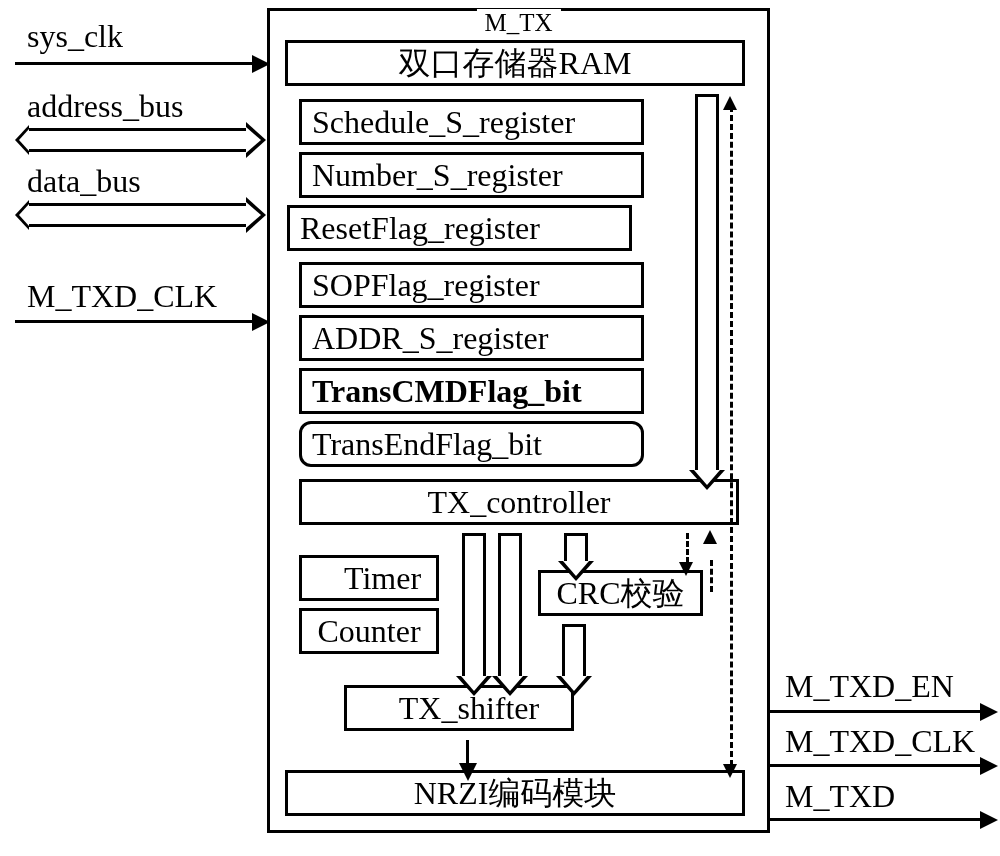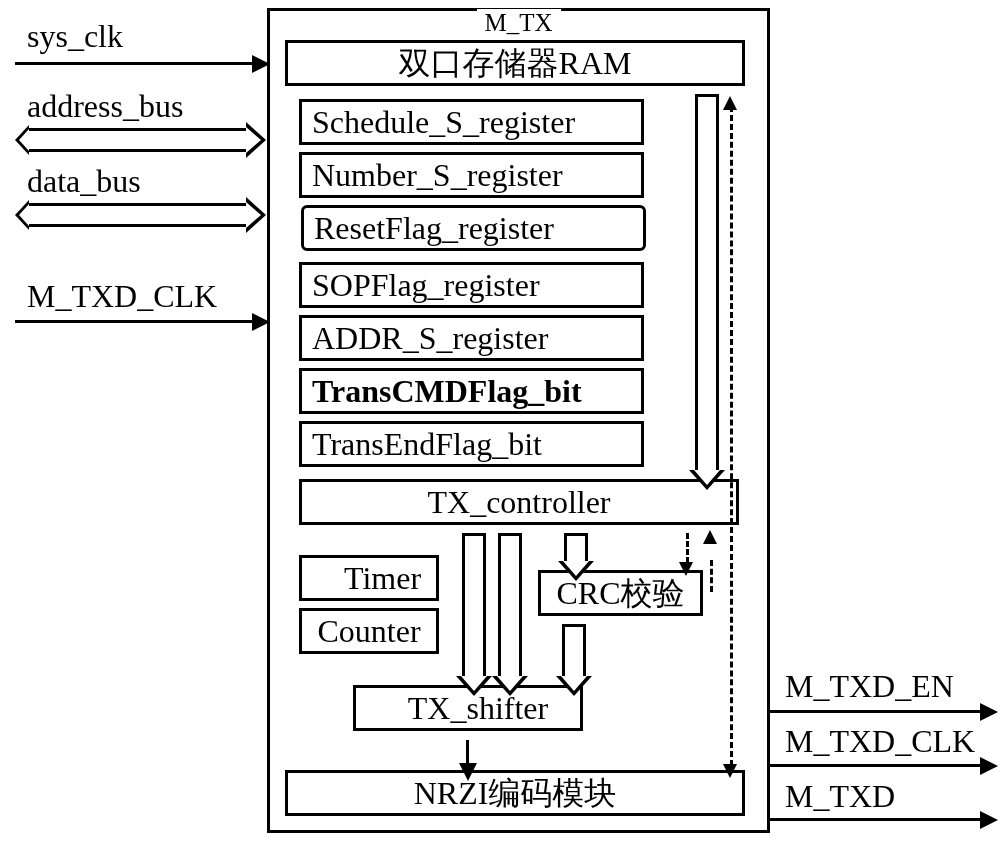--- a/index.html
+++ b/index.html
@@ -349,33 +349,33 @@
   <div class="arrow-head-right arr-mtxdclk-in-head"></div>
 
   <div class="mtx-block">
     <div class="mtx-title">M_TX</div>
   </div>
 
   <div class="ram-box" style="left:285px;">双口存储器RAM</div>
 
   <div class="register-box reg1" style="left:299px;">Schedule_S_register</div>
   <div class="register-box reg2" style="left:299px;">Number_S_register</div>
-  <div class="register-box reg3" style="left:301px;border-radius:6px;">ResetFlag_register</div>
+  <div class="register-box reg3" style="left:287px;">ResetFlag_register</div>
   <div class="register-box reg4" style="left:299px;">SOPFlag_register</div>
   <div class="register-box reg5" style="left:299px;">ADDR_S_register</div>
   <div class="register-box reg6" style="left:299px;font-weight:bold;">TransCMDFlag_bit</div>
-  <div class="register-box reg7" style="left:299px;">TransEndFlag_bit</div>
+  <div class="register-box reg7" style="left:299px;border-radius:12px;">TransEndFlag_bit</div>
 
   <div class="txcontroller-box" style="left:299px;">TX_controller</div>
 
   <div class="timer-box" style="left:299px;">Timer</div>
   <div class="counter-box" style="left:299px;">Counter</div>
   <div class="crc-box" style="left:538px;">CRC校验</div>
 
-  <div class="txshifter-box" style="left:353px;padding-left:20px;">TX_shifter</div>
+  <div class="txshifter-box" style="left:344px;padding-left:20px;">TX_shifter</div>
   <div class="nrzi-box" style="left:285px;">NRZI编码模块</div>
 
   <div class="vhollow-arrow vharr-ram-txc"></div>
   <div class="vhollow-cap-top" style="left:695px; top:94px; width:24px;"></div>
   <div class="vhollow-arrow-head-down vharr-ram-txc-head"></div>
 
   <div class="vhollow-arrow vharr-txc-shifter1"></div>
   <div class="vhollow-cap-top" style="left:462px; top:533px; width:24px;"></div>
   <div class="vhollow-arrow-head-down vharr-txc-shifter1-head"></div>
 

